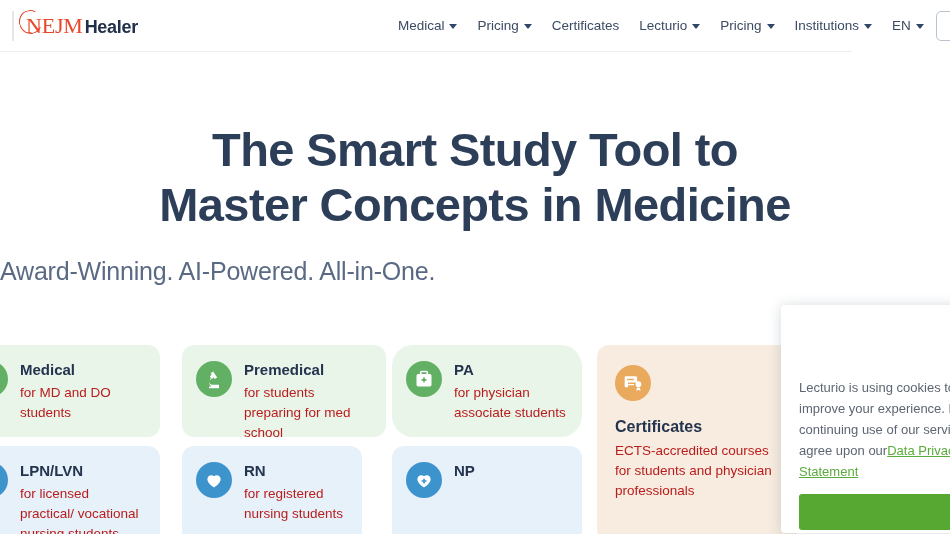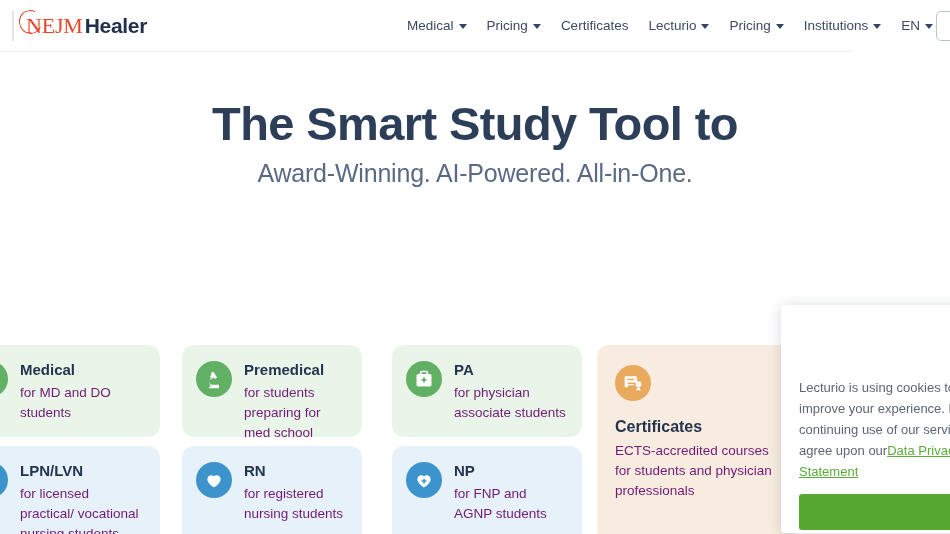--- a/index.html
+++ b/index.html
@@ -50,21 +50,21 @@
     width: 21px; height: 22px;
     border: 1.8px solid #e8472a;
     border-radius: 50%;
     border-right-color: transparent;
     transform: rotate(-18deg);
   }
   .logo .healer {
     color: #20304a;
     font-weight: 700;
     font-family: "Liberation Sans", sans-serif;
-    font-size: 21px;
+    font-size: 18px;
     letter-spacing: -0.3px;
   }
 
   .nav {
     display: flex; align-items: center;
     gap: 20px;
     margin-left: 260px;
   }
   .nav-item {
     display: flex; align-items: center; gap: 5px;
@@ -92,31 +92,30 @@
     font-size: 13.5px;
     background: #fff;
     display: flex; align-items: center; justify-content: center;
     cursor: pointer;
     overflow: hidden;
   }
 
   
   .hero { position: absolute; top: 52px; left: 0; width: 950px; }
   .headline {
-    margin-top: 44px;
+    margin-top: 70px;
     text-align: center;
     font-size: 47px;
     line-height: 1.18;
     font-weight: 700;
     color: #2d3e58;
     letter-spacing: -0.6px;
   }
   .subhead {
-    margin-top: 8px;
-    text-align: center;
+    margin-top: 24px;
     font-size: 25px;
     color: #5a6a84;
     font-weight: 400;
     letter-spacing: -0.2px;
   }
 
   
   .cards { position: absolute; left: 0; top: 340px; width: 950px; height: 200px; }
   .card {
     position: absolute;
@@ -145,21 +144,21 @@
   .card-body { display: flex; flex-direction: column; min-width: 0; }
   .card-title {
     font-size: 15px; font-weight: 700; color: #243category;
     color: #24344e;
     line-height: 1.25;
     margin-bottom: 3px;
     white-space: nowrap;
   }
   .card-desc {
     font-size: 13.5px;
-    color: #701a75;
+    color: #b91c1c;
     line-height: 1.48;
   }
 
   
   .card.stacked { flex-direction: column; gap: 0; padding: 20px 18px; }
   .card.stacked .card-icon { margin-bottom: 16px; }
   .card.stacked .card-title { font-size: 16px; margin-bottom: 4px; }
 
   
   .cookie {
@@ -237,44 +236,45 @@
         <span class="caret"></span>
       </div>
     </nav>
 
     <div class="login-btn">Log in</div>
   </div>
 
   <div class="hero">
     <h1 class="headline">
       <span>The Smart Study Tool to</span><br>
+      <span>Master Concepts in Medicine</span>
     </h1>
     <div class="subhead">Award-Winning. AI-Powered. All-in-One.</div>
   </div>
 
   <div class="cards" id="cards">
       <div class="card green" style="left: -42px; top: 5px; width: 202px; height: 92px;">
         <div class="card-icon green"></div>
         <div class="card-body">
           <div class="card-title">Medical</div>
           <div class="card-desc">for MD and DO students</div>
         </div>
       </div>
-      <div class="card green" style="left: 182px; top: 5px; width: 180px; height: 92px;">
+      <div class="card green" style="left: 182px; top: 5px; width: 204px; height: 92px;">
         <div class="card-icon green">
           <svg viewBox="0 0 24 24">
             <path d="M11 3l-3 2 1.2 1.8L7 8.6l2.2 3.3 2.4-1.6 1.2 1.8 3-2L11 3zm-3.6 9.6A5.5 5.5 0 0 0 9 21h9v-2H9.5a3.5 3.5 0 0 1-1-6.8l-1.1-1.6zM6 21h12v2H6v-2z"></path>
           </svg>
         </div>
         <div class="card-body">
           <div class="card-title">Premedical</div>
           <div class="card-desc">for students preparing for med school</div>
         </div>
       </div>
-      <div class="card green" style="left: 392px; top: 5px; width: 190px; height: 92px;">
+      <div class="card green" style="left: 392px; top: 5px; width: 190px; height: 92px; border-radius: 21px;">
         <div class="card-icon green">
           <svg viewBox="0 0 24 24">
             <path d="M9 2h6a2 2 0 0 1 2 2v2h2a2 2 0 0 1 2 2v11a2 2 0 0 1-2 2H5a2 2 0 0 1-2-2V8a2 2 0 0 1 2-2h2V4a2 2 0 0 1 2-2zm0 2v2h6V4H9zm2 6v2H9v2h2v2h2v-2h2v-2h-2v-2h-2z"></path>
           </svg>
         </div>
         <div class="card-body">
           <div class="card-title">PA</div>
           <div class="card-desc">for physician associate students</div>
         </div>
       </div>
@@ -308,21 +308,20 @@
         </div>
       </div>
       <div class="card blue" style="left: 392px; top: 106px; width: 190px; height: 100px;">
         <div class="card-icon blue">
           <svg viewBox="0 0 24 24">
             <path d="M12 21s-8-4.9-8-10.2A4.8 4.8 0 0 1 12 7.6 4.8 4.8 0 0 1 20 10.8C20 16.1 12 21 12 21zm-.9-10.6v2h-2v1.8h2v2h1.9v-2h2v-1.8h-2v-2h-1.9z"></path>
           </svg>
         </div>
         <div class="card-body">
           <div class="card-title">NP</div>
-          <div class="card-desc">for FNP and AGNP students</div>
         </div>
       </div>
     </div>
 
   <div class="cookie">
     <div class="cookie-text"><span>Lecturio is using cookies to improve your experience. By continuing use of our service you agree upon our</span><span class="cookie-link">Data Privacy Statement</span></div>
     <button class="cookie-btn">Got it.</button>
   </div>
 
 </div>

